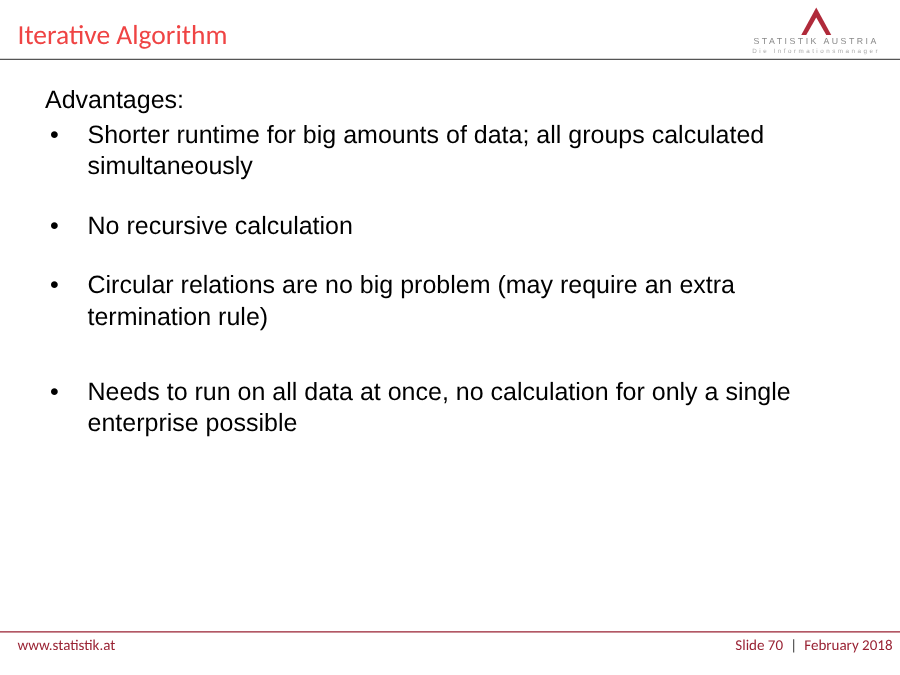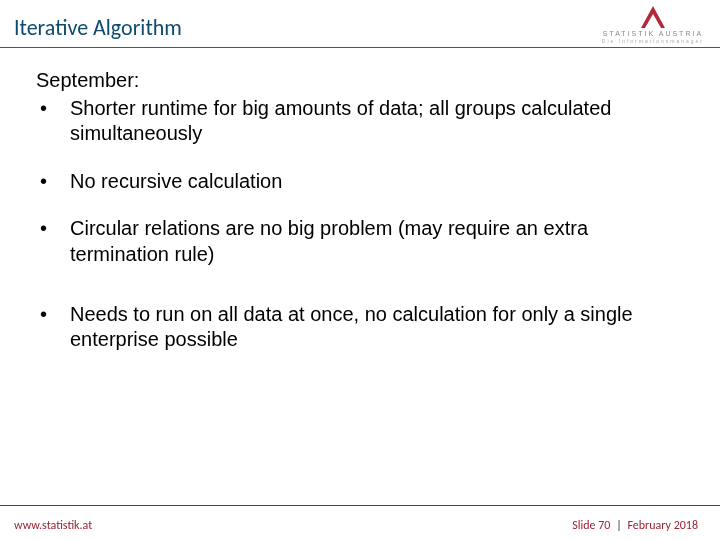--- a/index.html
+++ b/index.html
@@ -10,21 +10,21 @@
     font-family: Verdana, Geneva, sans-serif;
     position: relative;
     overflow: hidden;
   }
   .header {
     padding: 14px 18px 6px 14px;
     position: relative;
   }
   .title {
     font-size: 22px;
-    color: #0c4a6e;
+    color: #ef4444;
     font-weight: 400;
     font-family: Calibri, Arial, sans-serif;
   }
   .logo {
     position: absolute;
     right: 16px;
     top: 6px;
     text-align: center;
   }
   .logo-triangle {
@@ -91,48 +91,47 @@
   }
   .footer-line {
     position: absolute;
     left: 0; right: 0;
     bottom: 34px;
     border: none;
     border-top: 1.5px solid #992233;
   }
   .footer {
     position: absolute;
-    left: 0; right: 16px;
+    left: 0; right: 0;
     bottom: 0;
     height: 30px;
     padding: 0 6px 0 14px;
     display: flex;
     justify-content: space-between;
-    align-items: center;
     font-size: 12px;
     color: #992233;
     font-family: Calibri, Arial, sans-serif;
   }
   .footer-right .sep { color: #333; margin: 0 3px; }
 </style>
 </head>
 <body>
 
 <div class="header">
   <div class="title">Iterative Algorithm</div>
   <div class="logo">
     <div class="logo-triangle"></div>
     <div class="logo-text">STATISTIK AUSTRIA</div>
     <div class="logo-sub">Die Informationsmanager</div>
   </div>
 </div>
 <hr class="divider">
 
 <div class="content">
-  <div class="section-head">September:</div>
+  <div class="section-head">Advantages:</div>
 
   <div class="bullet-item">
     <div class="bullet">•</div>
     <div class="bullet-text">Shorter runtime for big amounts of data; all groups calculated simultaneously</div>
   </div>
 
   <div class="bullet-item">
     <div class="bullet">•</div>
     <div class="bullet-text">No recursive calculation</div>
   </div>

